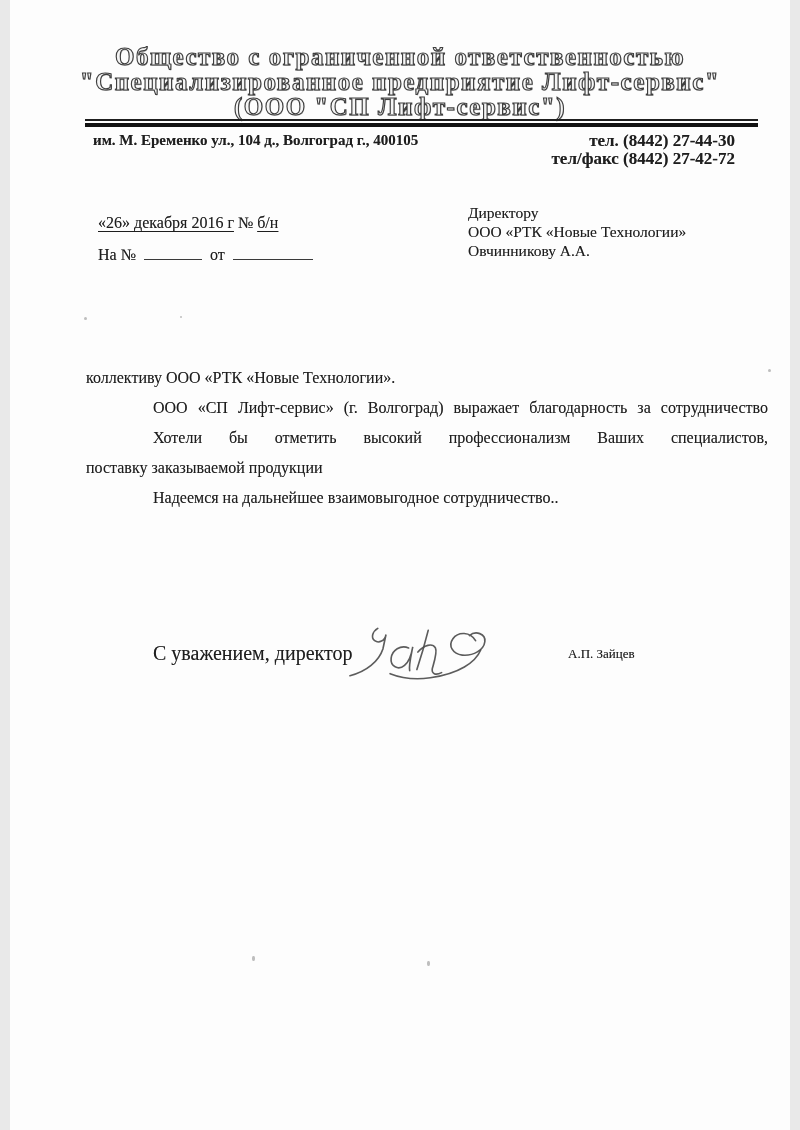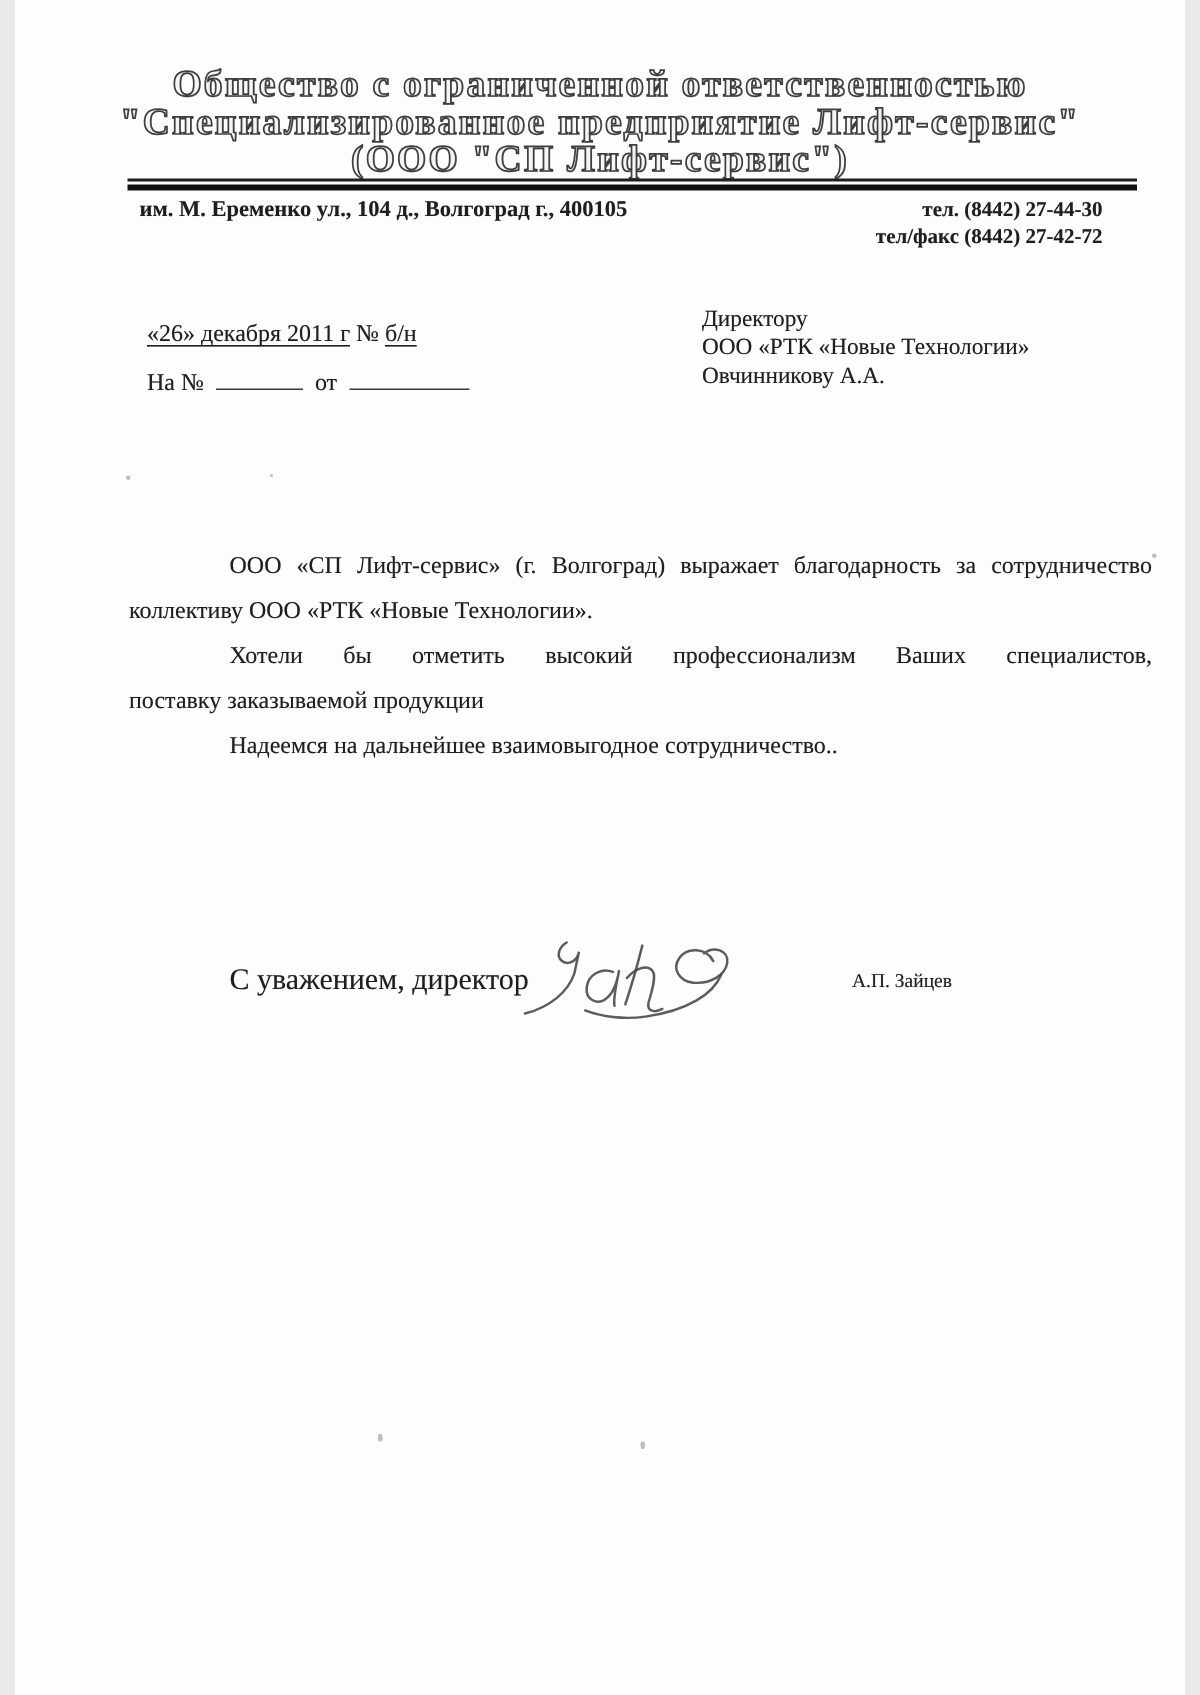--- a/index.html
+++ b/index.html
@@ -39,21 +39,21 @@
   .address-line {
     position: absolute;
     top: 132px; left: 83px;
     font-size: 15px;
     font-weight: 700;
   }
   .phone-block {
     position: absolute;
     top: 132px; right: 55px;
     text-align: right;
-    font-size: 14px;
+    font-size: 17px;
     font-weight: 700;
     line-height: 17.5px;
   }
 
   
   .ref-block {
     position: absolute;
     top: 214px; left: 88px;
     font-size: 16px;
   }
@@ -150,41 +150,41 @@
 
   <div class="address-line doc-text">им. М. Еременко ул., 104 д., Волгоград г., 400105</div>
 
   <div class="phone-block doc-text">
     <div>тел. (8442) 27-44-30</div>
     <div>тел/факс (8442) 27-42-72</div>
   </div>
 
   <div class="ref-block doc-text">
     <div class="ref-date">
-      <span class="u-seg">«26» декабря 2011 г</span>
+      <span class="u-seg">«26» декабря 2016 г</span>
       <span>№</span>
       <span class="u-seg">б/н</span>
     </div>
     <div>
       <span>На №</span>
       <span class="blank-seg blank-1"></span>
       <span>от</span>
       <span class="blank-seg blank-2"></span>
     </div>
   </div>
 
   <div class="recipient-block doc-text">
     <div>Директору</div>
     <div>ООО «РТК «Новые Технологии»</div>
     <div>Овчинникову А.А.</div>
   </div>
 
   <div class="body-block doc-text">
+    <div class="body-line">коллективу ООО «РТК «Новые Технологии».</div>
     <div class="body-line stretch indent">ООО «СП Лифт-сервис» (г. Волгоград) выражает благодарность за сотрудничество</div>
-    <div class="body-line">коллективу ООО «РТК «Новые Технологии».</div>
     <div class="body-line stretch indent">Хотели бы отметить высокий профессионализм Ваших специалистов,</div>
     <div class="body-line">поставку заказываемой продукции</div>
     <div class="body-line indent">Надеемся на дальнейшее взаимовыгодное сотрудничество..</div>
   </div>
 
   <div class="closing-text doc-text">С уважением, директор</div>
 
   <svg class="signature-svg" viewBox="0 0 150 68" aria-hidden="true">
     <path d="M 33,12 C 28,15 26,21 30,24 C 34,27 40,24 41,18 L 38,32 C 34,44 22,54 6,58"></path>
     <path d="M 63,31 C 55,28 47,33 46,41 C 45,49 53,53 59,48 C 64,44 66,36 67,30 C 65,40 63,48 64,53"></path>

